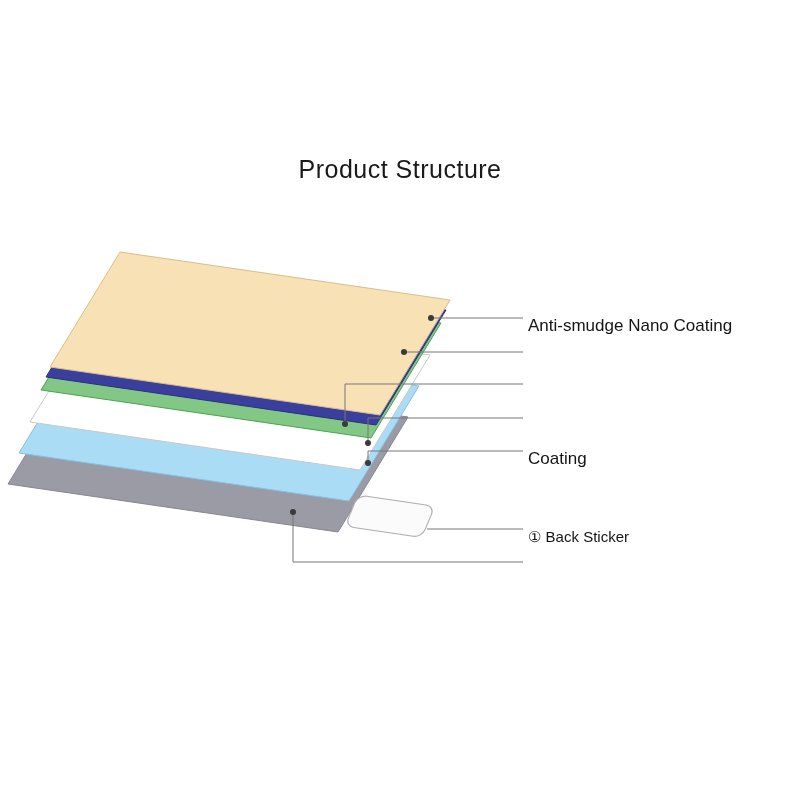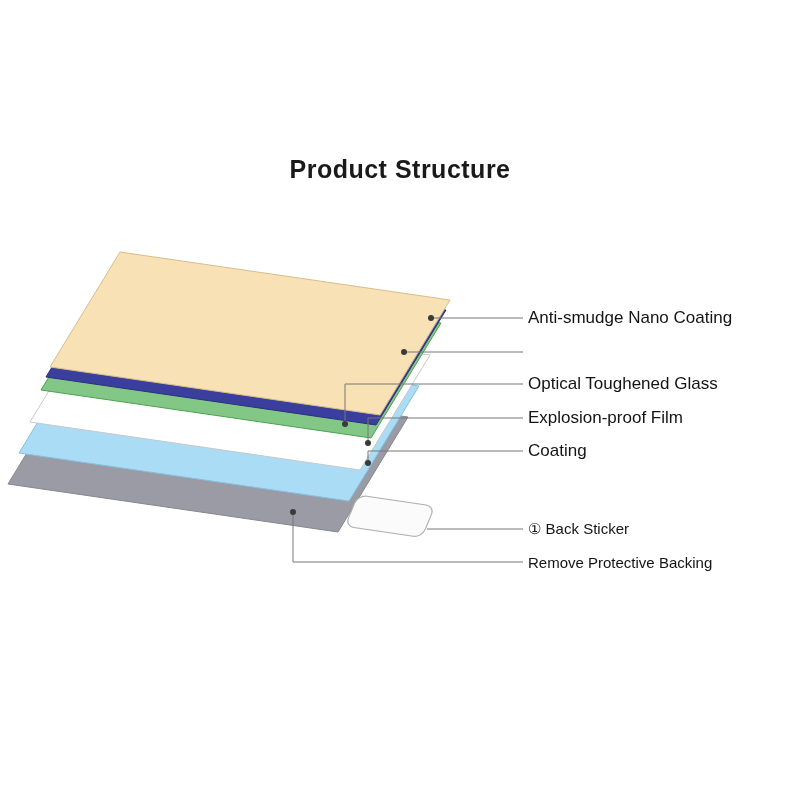--- a/index.html
+++ b/index.html
@@ -11,36 +11,37 @@
     overflow: hidden;
     font-family: "Liberation Sans", sans-serif;
   }
   .title {
     position: absolute;
     top: 155px;
     left: 0;
     width: 800px;
     text-align: center;
     font-size: 25px;
-    font-weight: bold;
+    font-weight: normal;
     color: #1a1a1a;
     letter-spacing: 0.5px;
   }
   .diagram-svg {
     position: absolute;
     top: 0;
     left: 0;
   }
   .label {
     position: absolute;
     left: 528px;
     transform: translateY(-50%);
     font-size: 17px;
     color: #141414;
     white-space: nowrap;
+    margin-top: 8px;
   }
   .label.small { font-size: 15px; }
 </style>
 </head>
 <body>
 
 <div class="canvas">
 
   <div class="title">Product Structure</div>
 
@@ -70,19 +71,16 @@
 
     <circle cx="431" cy="318" r="3" fill="#3a3a3a"></circle>
     <circle cx="404" cy="352" r="3" fill="#3a3a3a"></circle>
     <circle cx="345" cy="424" r="3" fill="#3a3a3a"></circle>
     <circle cx="368" cy="443" r="3" fill="#3a3a3a"></circle>
     <circle cx="368" cy="463" r="3" fill="#3a3a3a"></circle>
     <circle cx="293" cy="512" r="3" fill="#3a3a3a"></circle>
   </svg>
 
   <div class="label" style="top:318px">Anti-smudge Nano Coating</div>
-  <div class="label" style="top:384px">Optical Toughened Glass</div>
-  <div class="label" style="top:418px">Explosion-proof Film</div>
   <div class="label" style="top:451px">Coating</div>
   <div class="label small" style="top:529px">① Back Sticker</div>
-  <div class="label small" style="top:562px">Remove Protective Backing</div>
 
 </div>
 
 </body></html>

